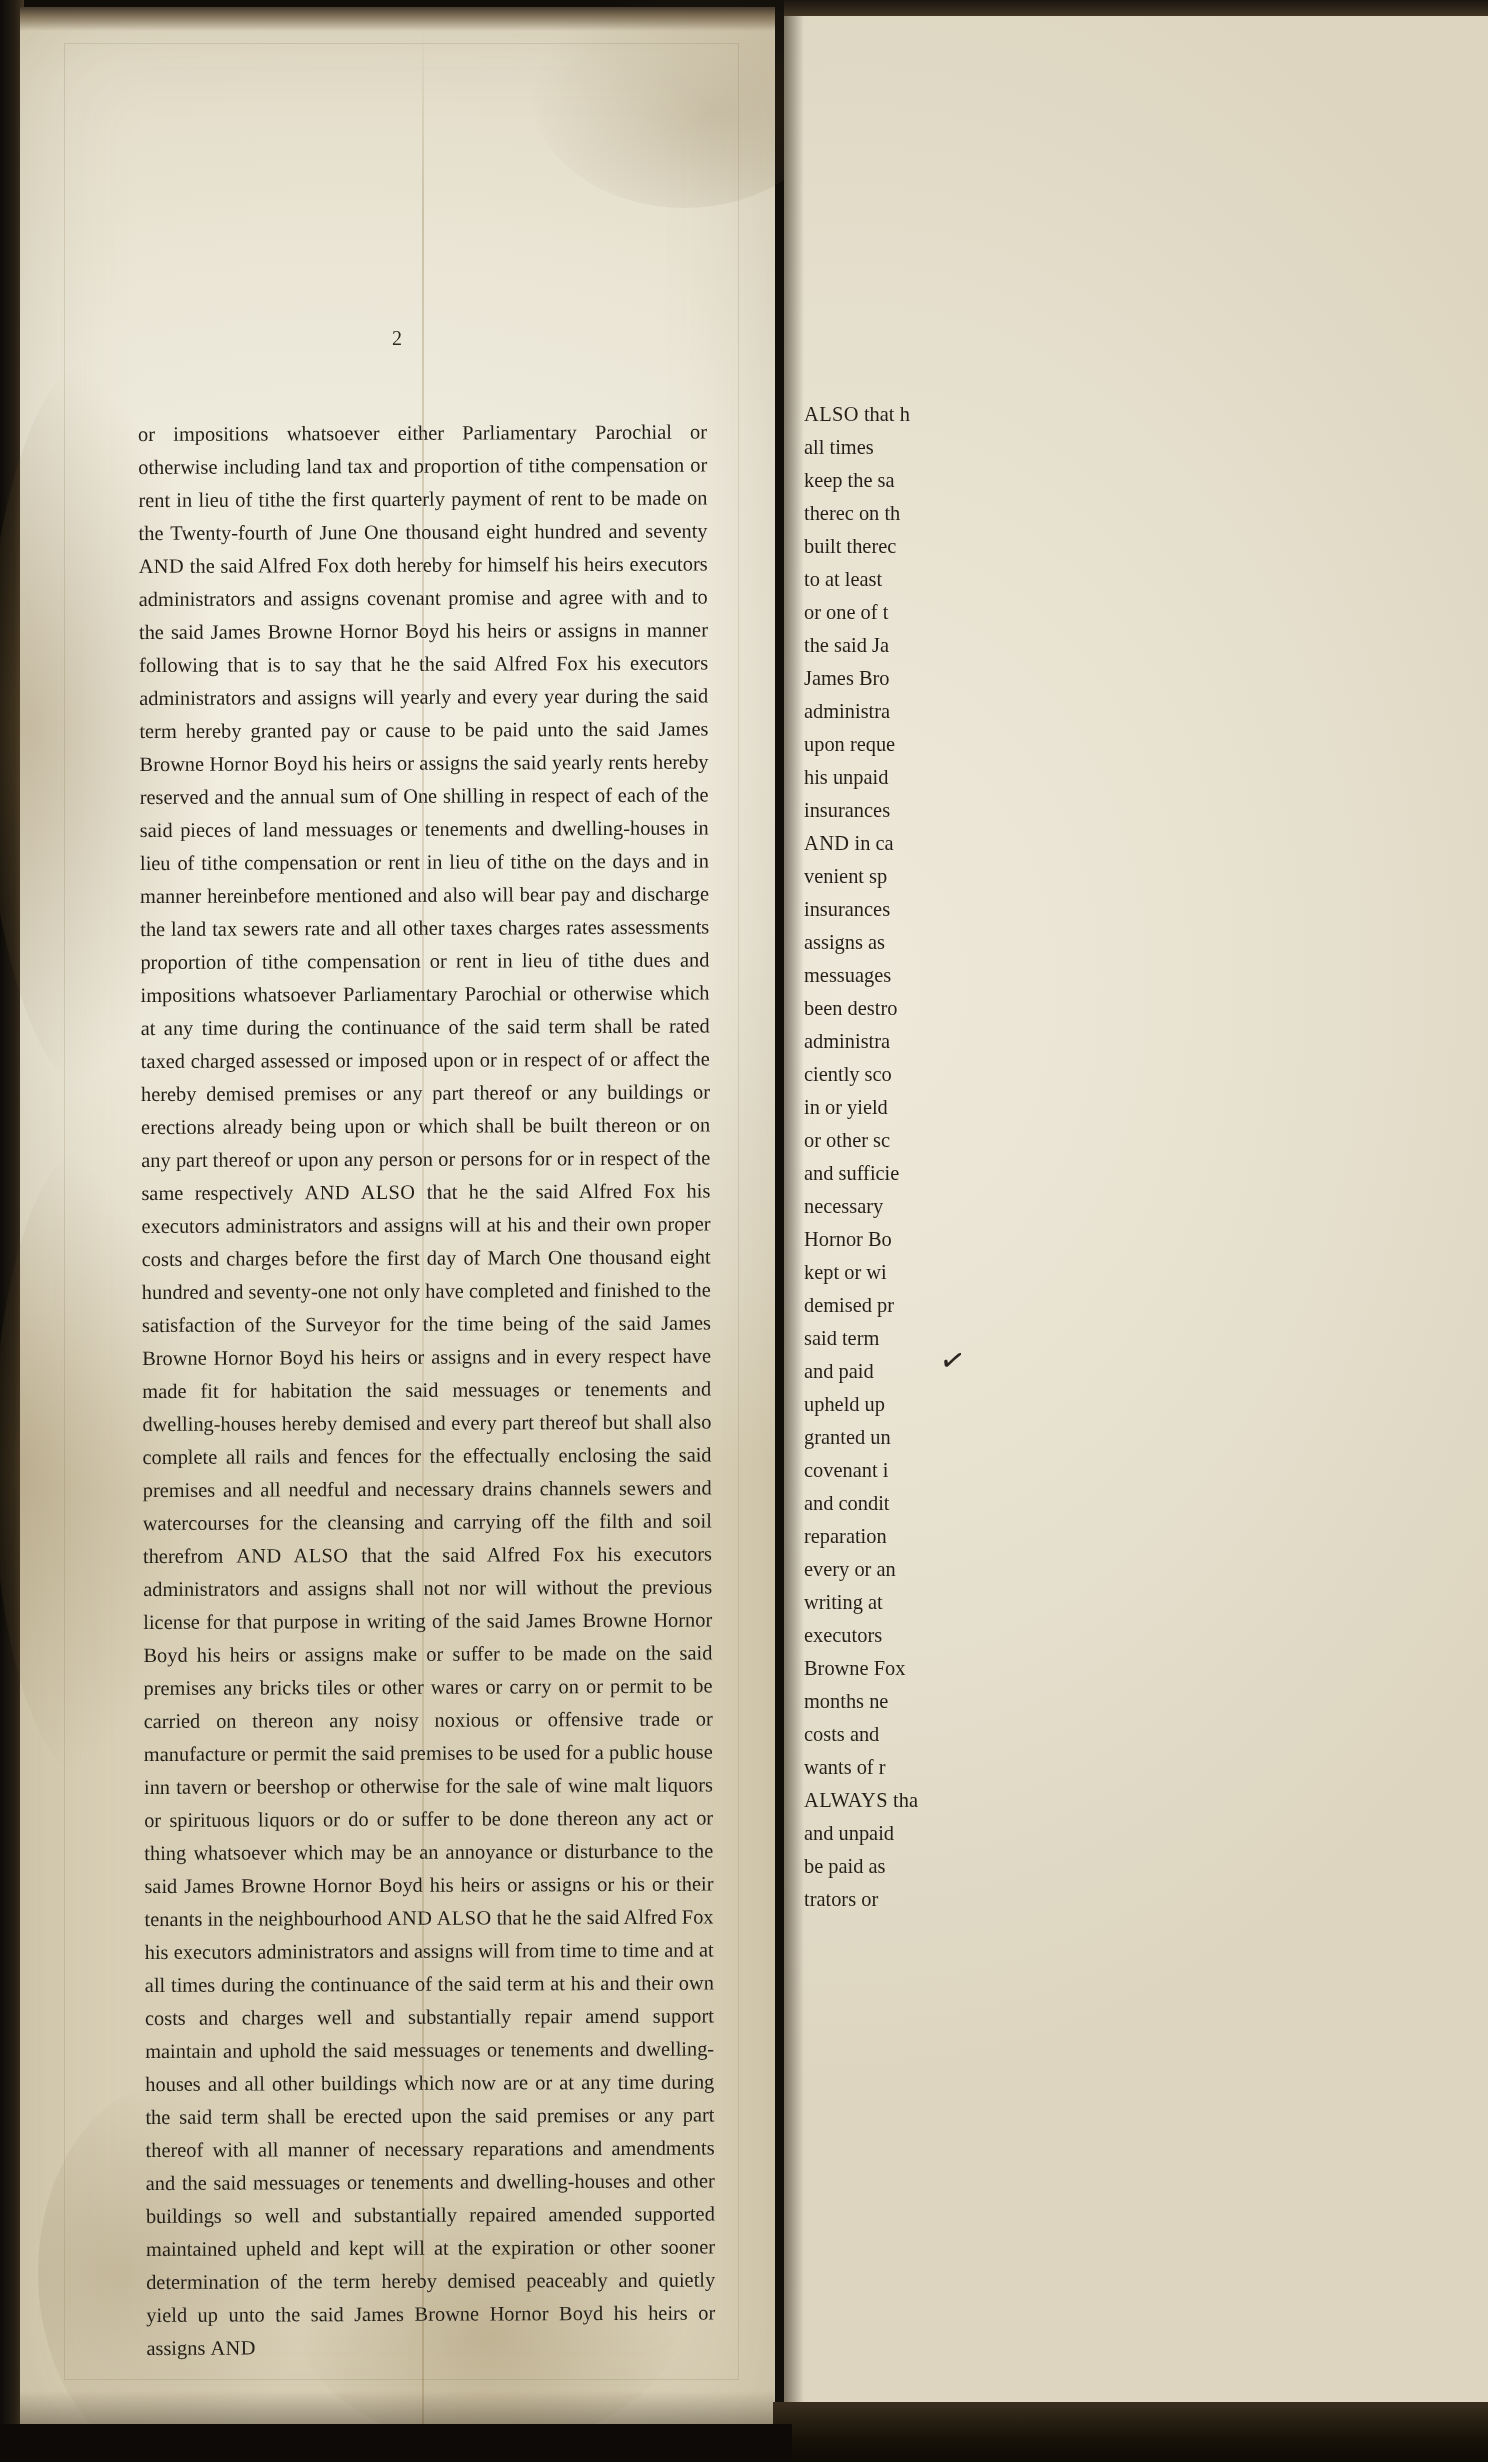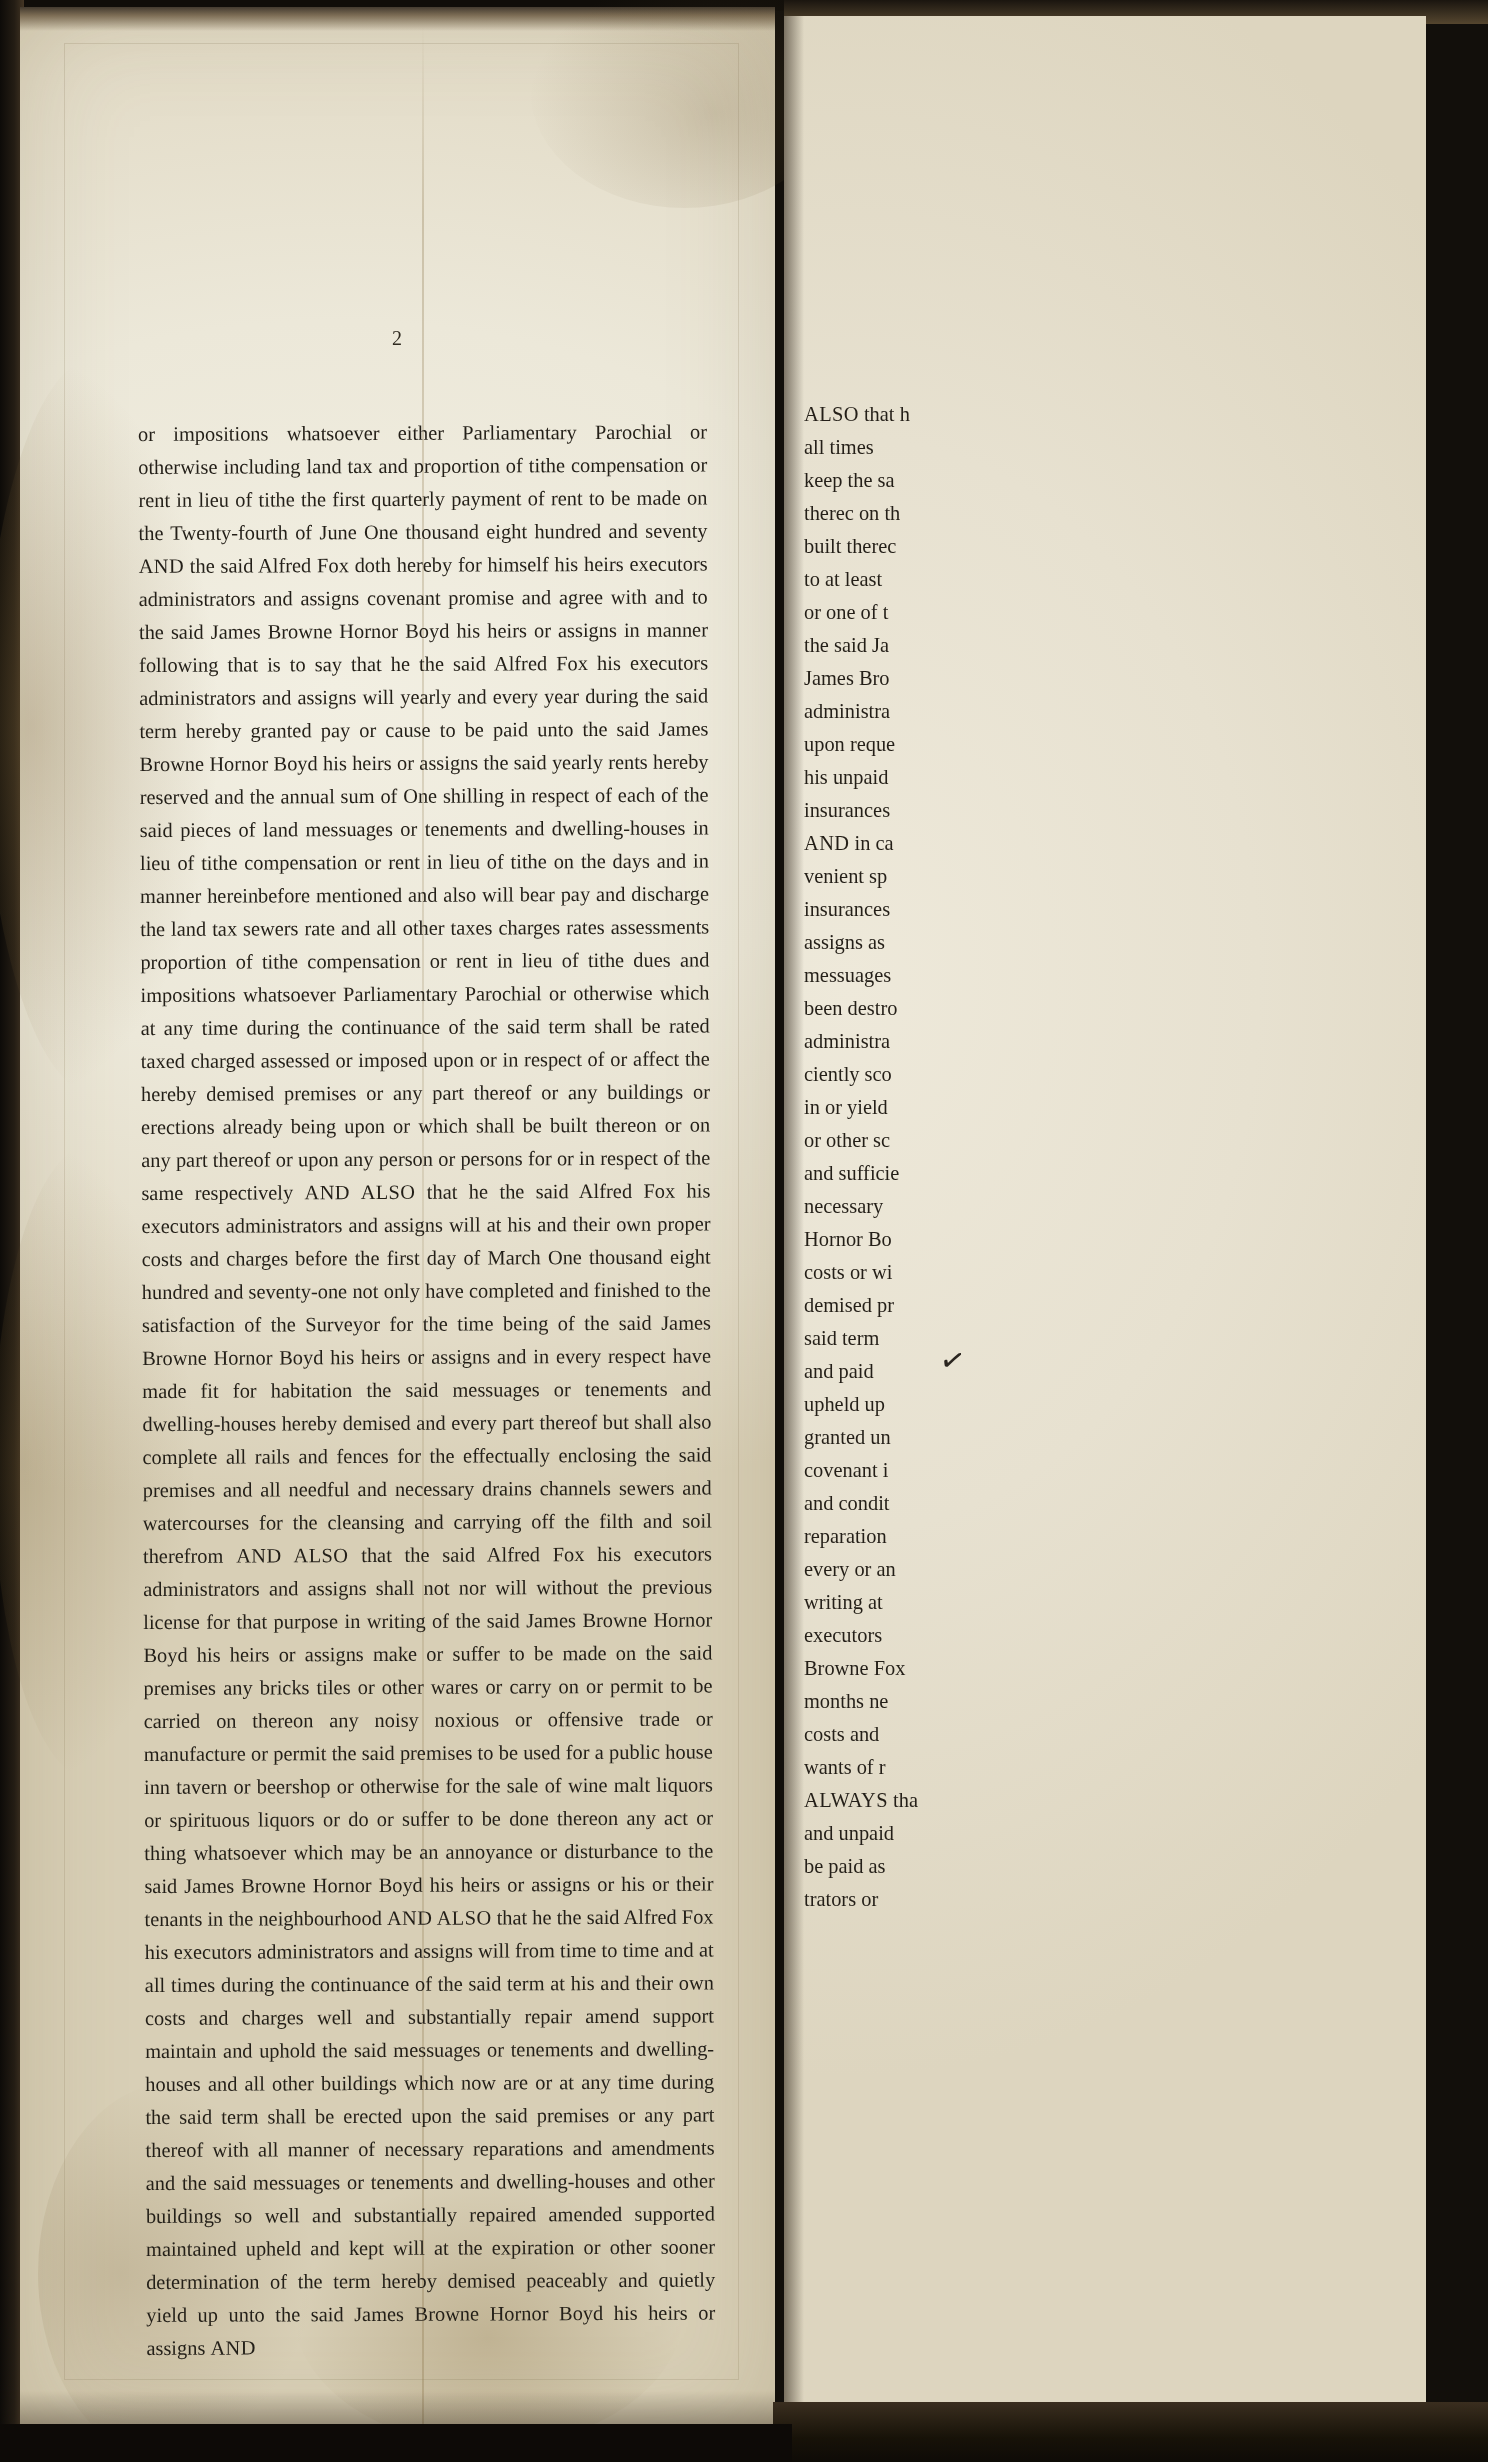--- a/index.html
+++ b/index.html
@@ -124,21 +124,21 @@
   }
 
   
   .skew { transform: rotate(-0.25deg); transform-origin: 0 0; }
 
   
   .page-right {
     position: absolute;
     left: 784px;
     top: 16.4px;
-    width: 642px;
+    width: 704px;
     height: 2421px;
     background:
       radial-gradient(ellipse 819px 1092px at 10% 40%, #eee9da 0%, #e7e1d0 50%, #ddd5bf 100%);
   }
   .page-right::before {
     content: "";
     position: absolute;
     left: 0; top: 0; bottom: 0;
     width: 20px;
     background: linear-gradient(to right, rgba(40,30,18,0.55), rgba(40,30,18,0));
@@ -239,21 +239,21 @@
       <div>assigns as</div>
       <div>messuages</div>
       <div>been destro</div>
       <div>administra</div>
       <div>ciently sco</div>
       <div>in or yield</div>
       <div>or other sc</div>
       <div>and sufficie</div>
       <div>necessary</div>
       <div>Hornor Bo</div>
-      <div>costs or wi</div>
+      <div>kept or wi</div>
       <div>demised pr</div>
       <div>said term</div>
       <div>and paid</div>
       <div>upheld up</div>
       <div>granted un</div>
       <div>covenant i</div>
       <div>and condit</div>
       <div>reparation</div>
       <div>every or an</div>
       <div>writing at</div>

